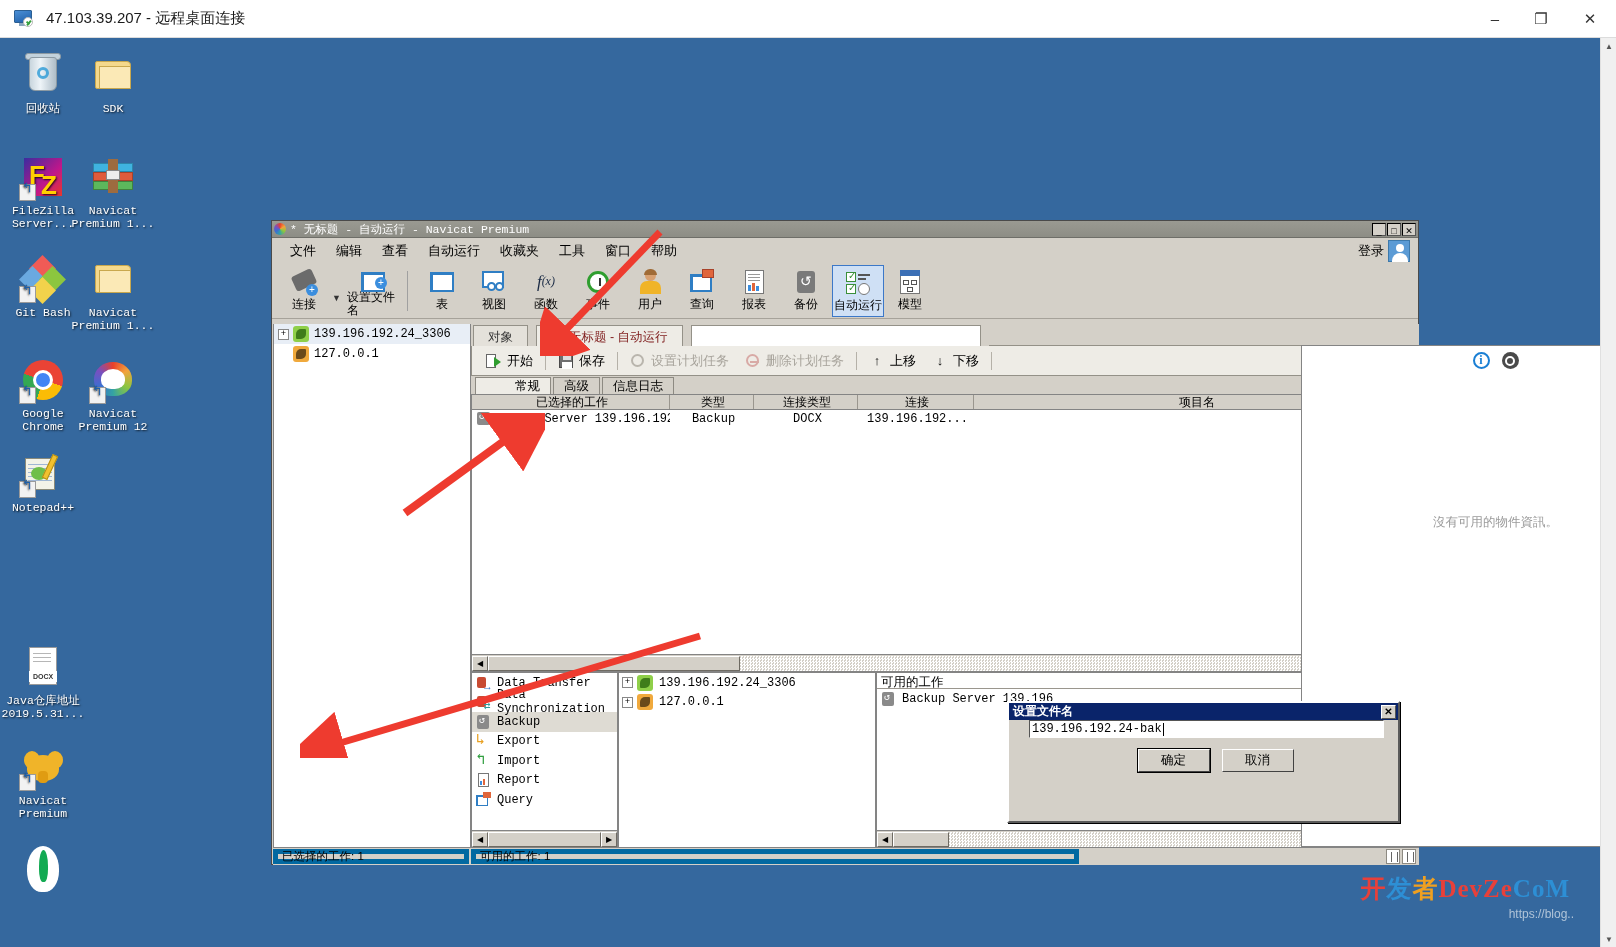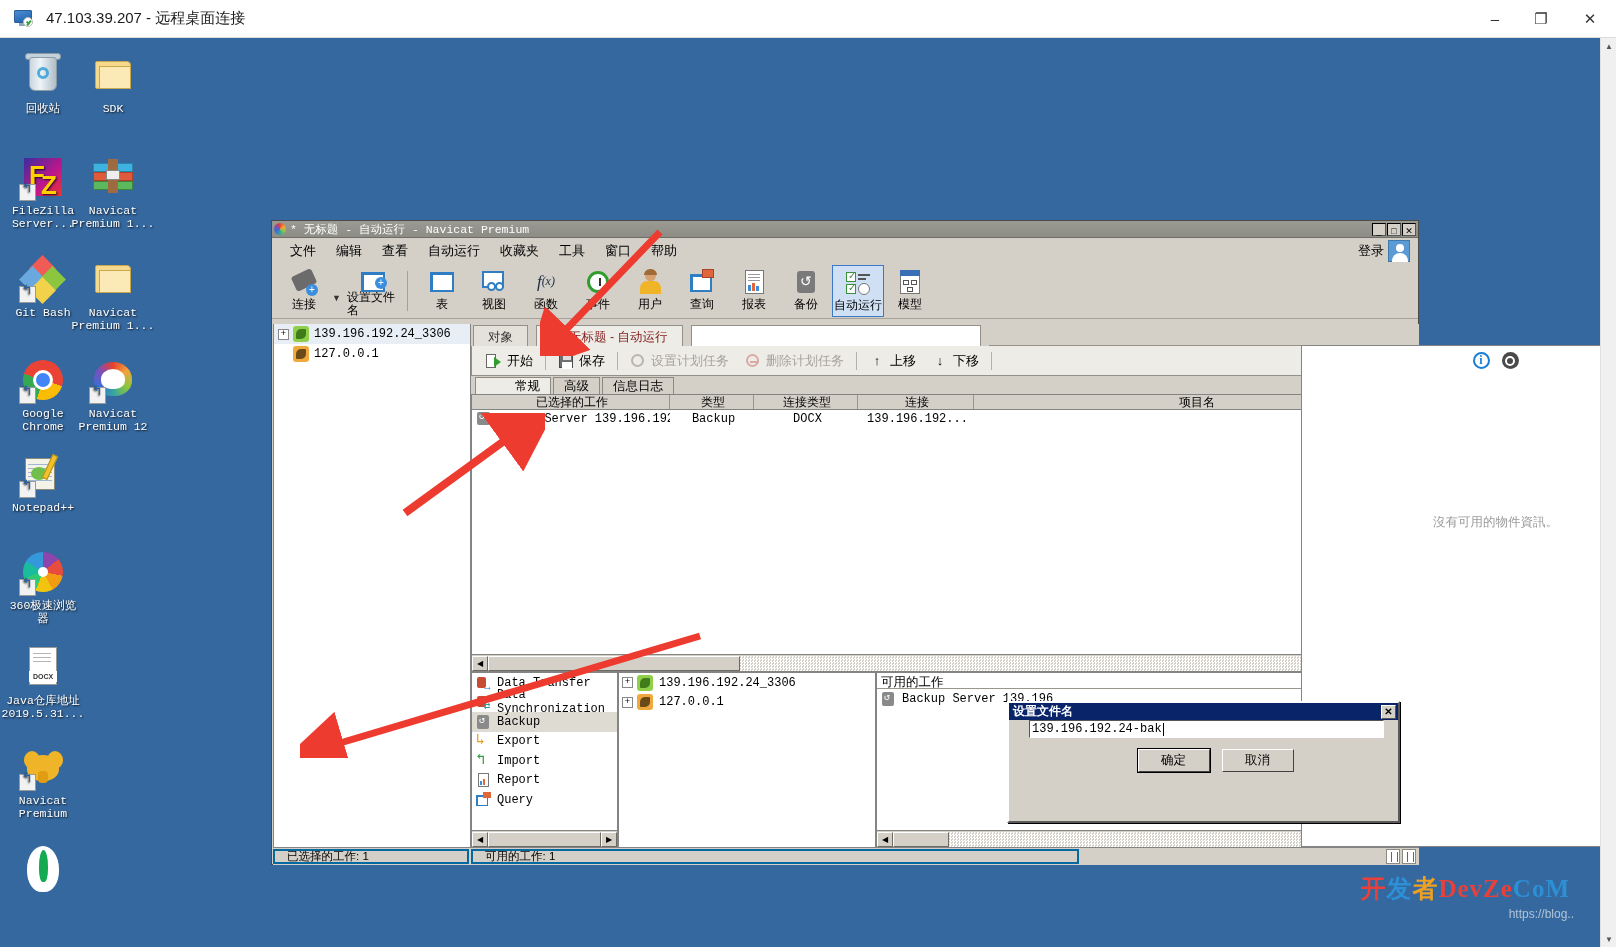--- a/index.html
+++ b/index.html
@@ -264,21 +264,21 @@
   .li-im { position:absolute; left:1px; top:1px; color:#2f9e3f; font-size:15px; line-height:14px;}
   .li-rp .pg { position:absolute; left:3px; top:1px; width:11px; height:14px; background:#fff; border:1px solid #777;}
   .li-rp .bb { position:absolute; left:5px; top:9px; width:2px; height:4px; background:#3b8ede;}
   .li-rp .bb2 { position:absolute; left:8px; top:7px; width:2px; height:6px; background:#e0663c;}
   .li-qr .g { position:absolute; left:1px; top:3px; width:12px; height:11px; background:#fff; border:1px solid #2f7ec4;}
   .li-qr .g:after { content:""; position:absolute; inset:0; background:linear-gradient(#2f7ec4 0 1px,transparent 1px 4px),linear-gradient(90deg,#2f7ec4 0 1px,transparent 1px 4px);}
   .li-qr .r { position:absolute; left:8px; top:0; width:8px; height:6px; background:#e0663c;}
 
   #nav-statusbar { position:absolute; left:1px; top:627px; width:1146px; height:17px; background:#d4d0c8;
       display:flex; align-items:center; font-size:11.5px; color:#000; }
-  .sb-cell { border:2px solid #0369a1; height:15px; display:flex; align-items:center; padding-left:12px; margin-right:2px;}
+  .sb-cell { border:5px solid #0369a1; height:15px; display:flex; align-items:center; padding-left:4px; margin-right:2px;}
   #sb-right { margin-left:auto; display:flex; gap:2px; padding-right:3px;}
   #sb-right div { width:14px; height:15px; border:1px solid #8d8a82; background:#fff; position:relative;}
   #sb-right div:after { content:""; position:absolute; left:4px; top:2px; width:5px; height:10px; border-left:1px solid #666; border-right:1px solid #666;}
 
   
   #obj-pane { position:absolute; left:1029px; top:124px; width:389px; height:502px; background:#fff; border:1px solid #848484;
       display:flex; flex-direction:column; align-items:center; }
   #obj-icons { display:flex; gap:12px; margin-top:6px; }
   .obj-ic { width:17px; height:17px; position:relative; }
   .obj-info { border:2px solid #1a7fd4; border-radius:50%; color:#1a7fd4; font-size:12px; font-weight:bold;
@@ -413,29 +413,20 @@
       <div class="glyph ic-np">
         <div class="pad"></div>
           <div class="lines"></div>
           <div class="frog"></div>
           <div class="pencil"></div>
         <div class="shortcut"></div>
       </div>
       <span class="lbl">Notepad++</span>
     </div>
 
-    <div class="dicon" style="left:0px; top:510px;">
-      <div class="glyph ic-360">
-        <div class="p"></div>
-          <div class="c"></div>
-        <div class="shortcut"></div>
-      </div>
-      <span class="lbl">360极速浏览
-器</span>
-    </div>
 
     <div class="dicon" style="left:0px; top:605px;">
       <div class="glyph ic-docx">
         <div class="pg"></div>
           <div class="ln"></div>
           <div class="tag">DOCX</div>
       </div>
       <span class="lbl">Java仓库地址
 2019.5.31...</span>
     </div>

